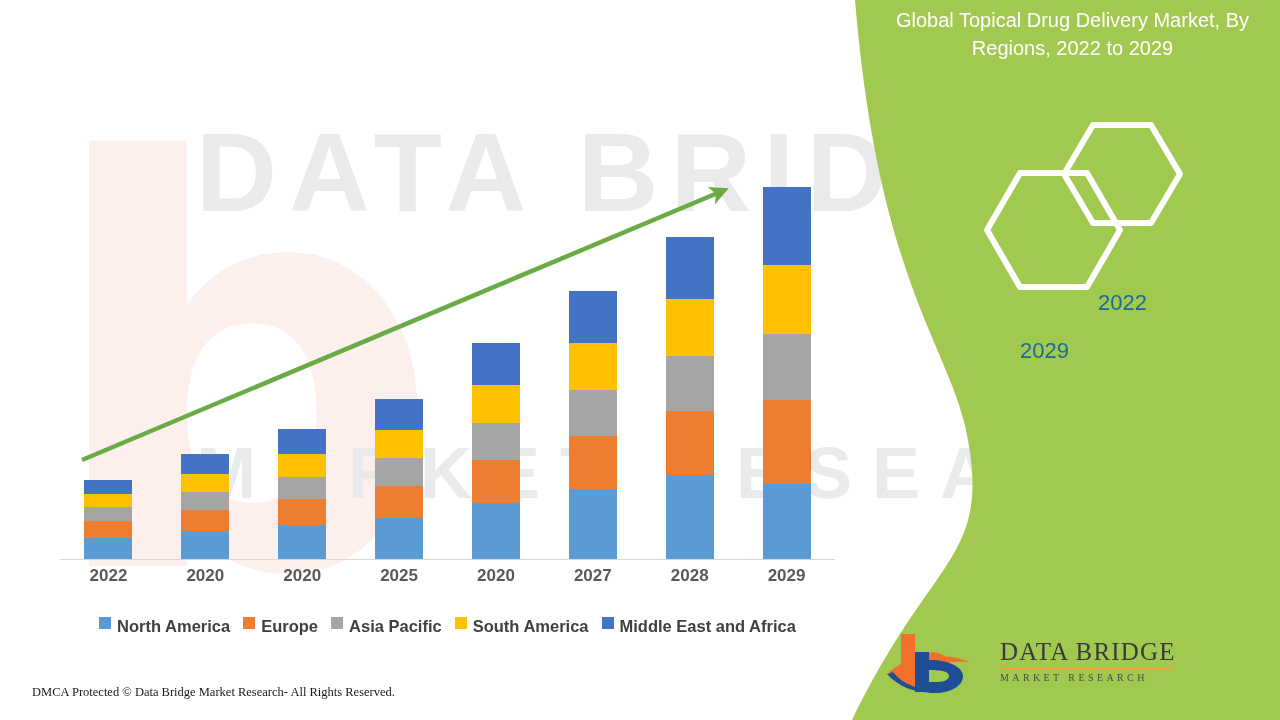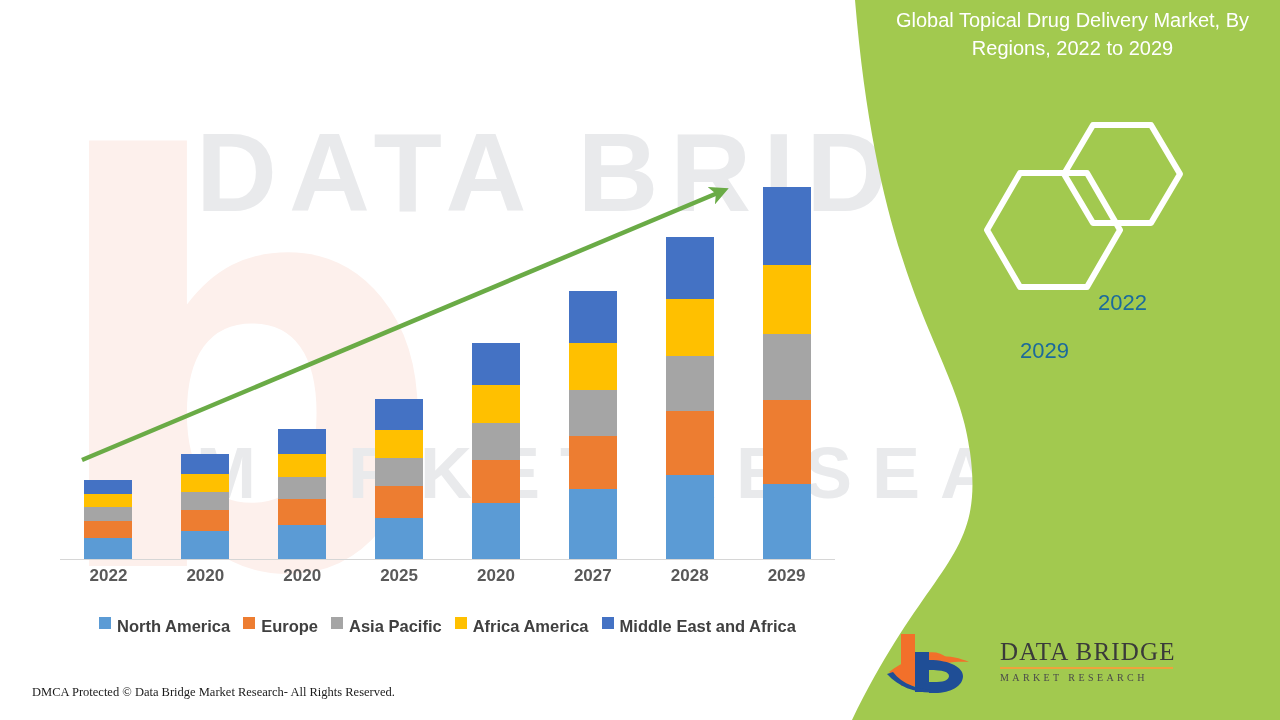--- a/index.html
+++ b/index.html
@@ -299,21 +299,21 @@
       <div class="legend-item">
         <span class="legend-swatch" style="background: rgb(237, 125, 49);"></span>
         <span>Europe</span>
       </div>
       <div class="legend-item">
         <span class="legend-swatch" style="background: rgb(165, 165, 165);"></span>
         <span>Asia Pacific</span>
       </div>
       <div class="legend-item">
         <span class="legend-swatch" style="background: rgb(255, 192, 0);"></span>
-        <span>Africa America</span>
+        <span>South America</span>
       </div>
       <div class="legend-item">
         <span class="legend-swatch" style="background: rgb(68, 114, 196);"></span>
         <span>Middle East and Africa</span>
       </div>
     </div>
 
   <div id="footer-left">DMCA Protected © Data Bridge Market Research- All Rights Reserved.</div>
 </div>
 

